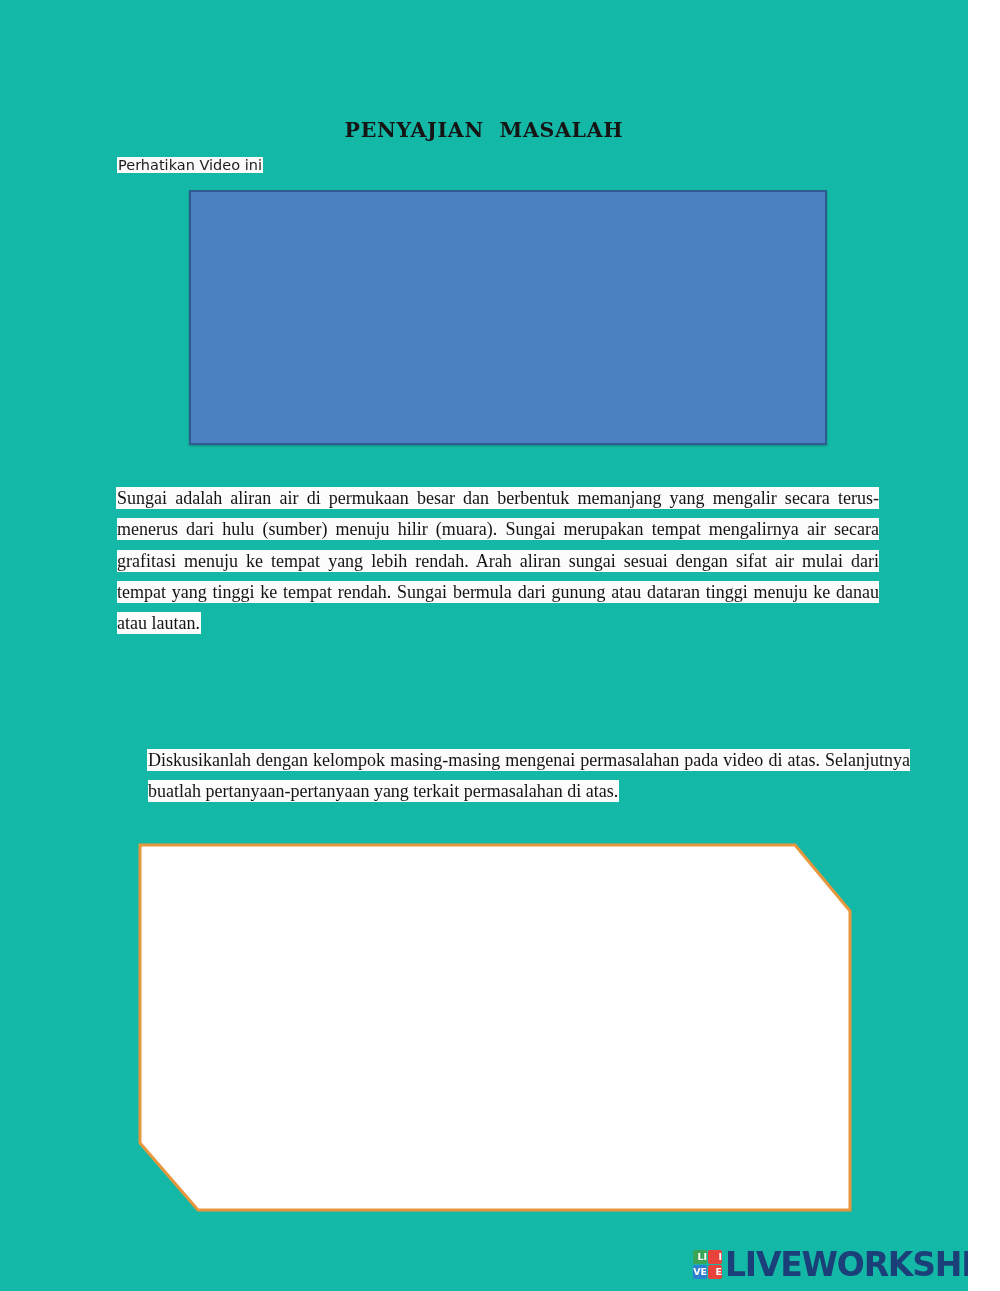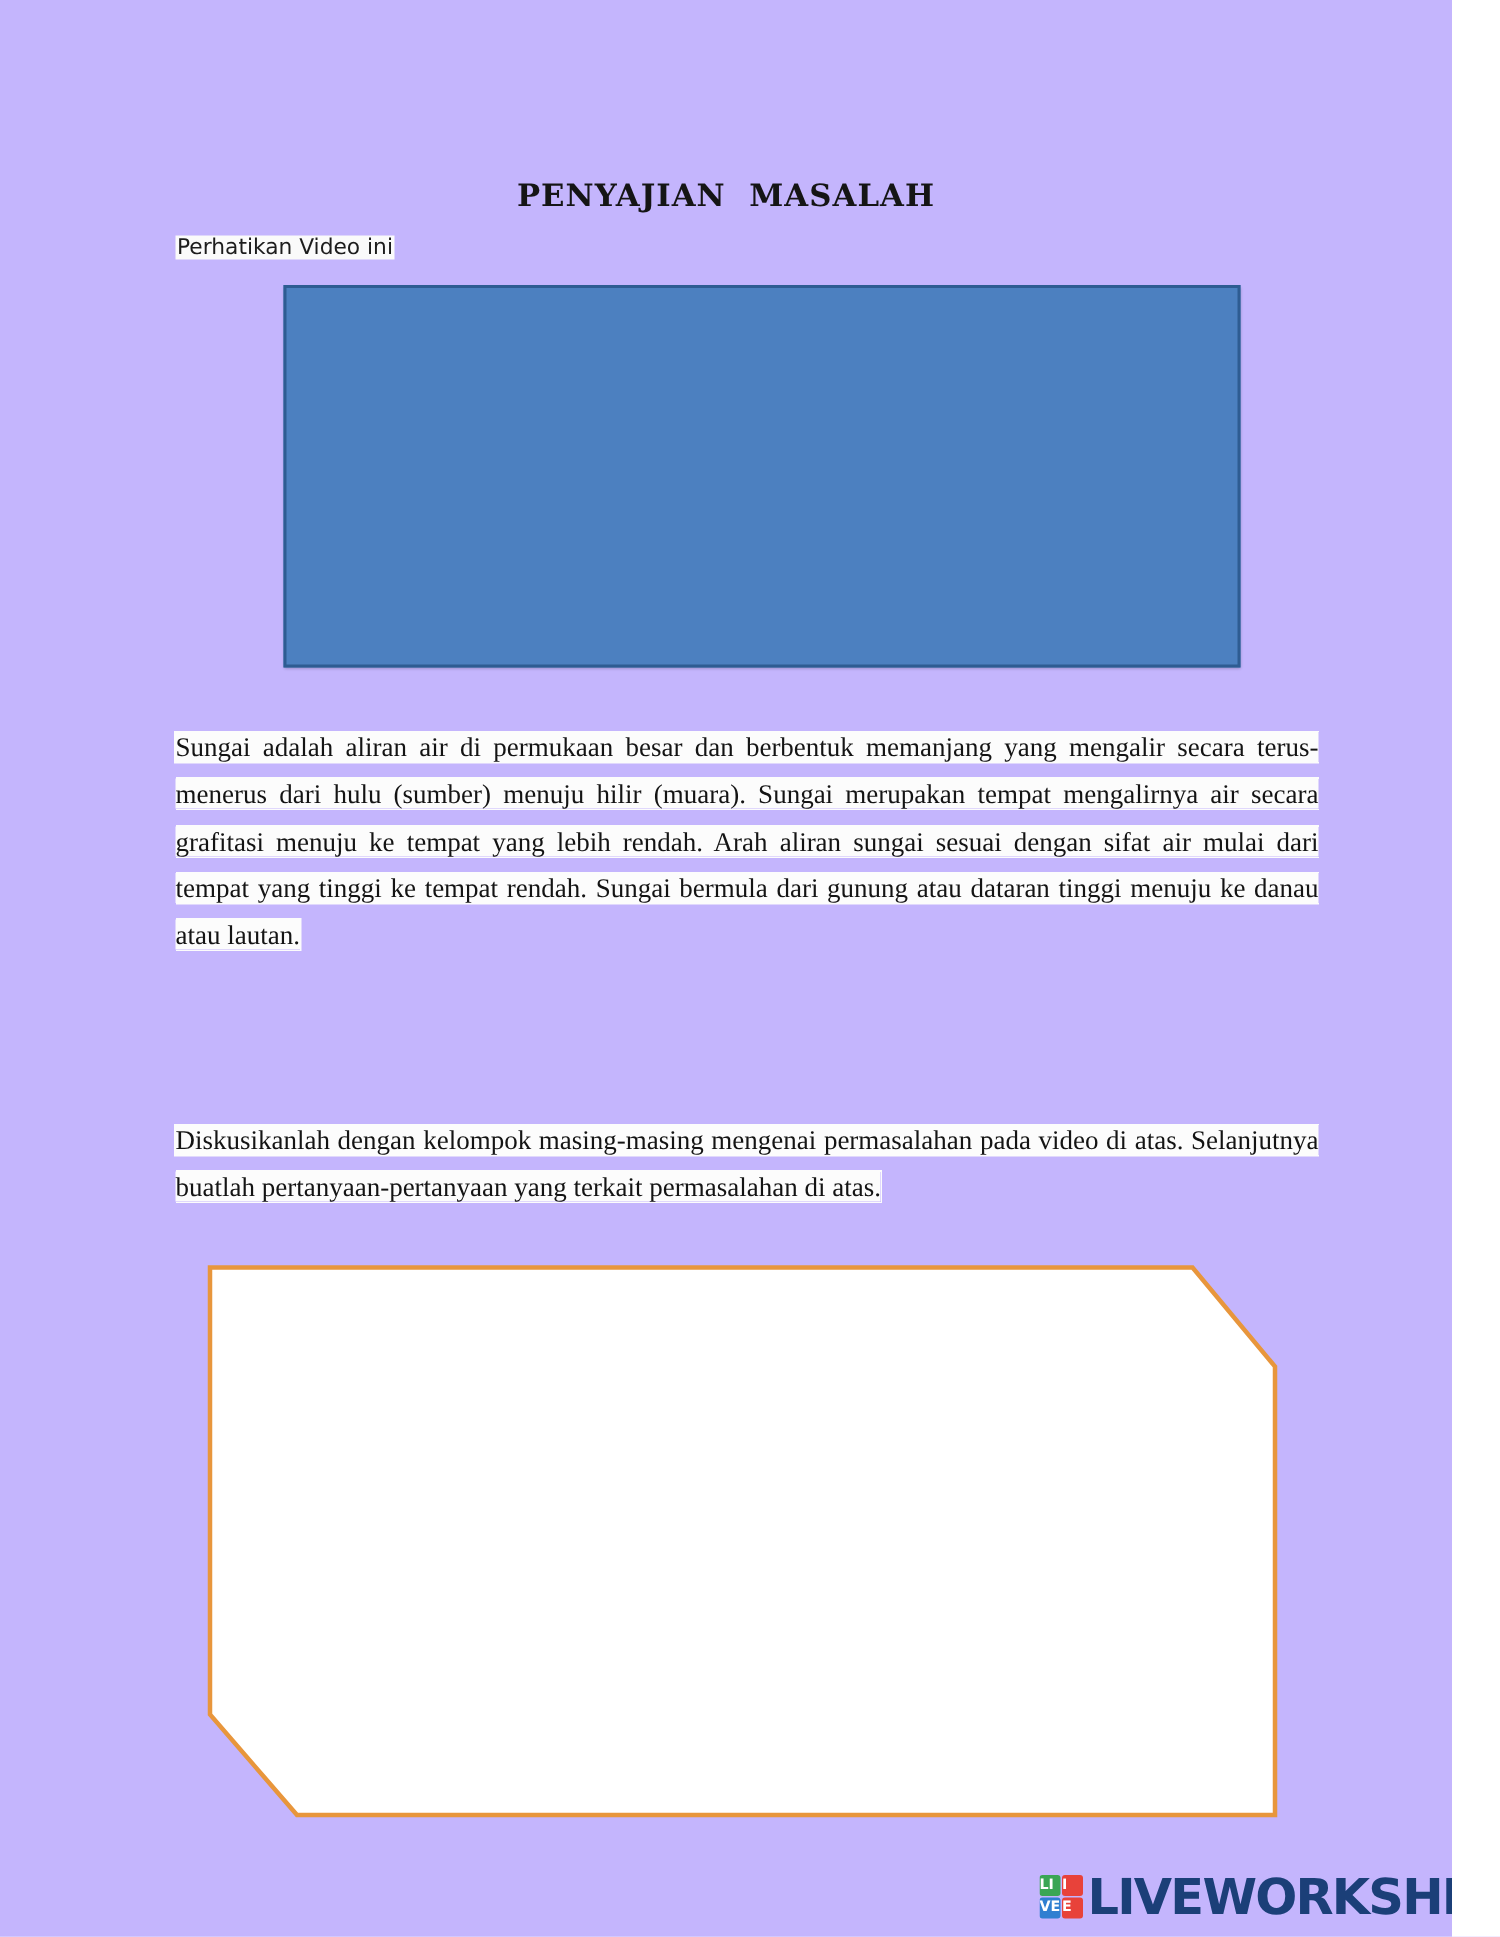--- a/index.html
+++ b/index.html
@@ -15,21 +15,21 @@
     position: relative;
   }
 
   
   #worksheet-page {
     position: absolute;
     left: 0;
     top: 0;
     width: 968px;
     height: 1291px;
-    background: #c4b5fd;
+    background: #14b8a6;
   }
 
   
   #right-gutter {
     position: absolute;
     left: 968px;
     top: 0;
     width: 32px;
     height: 1291px;
     background: #ffffff;
@@ -88,21 +88,21 @@
     color: #141414;
     text-align: justify;
     text-justify: inter-word;
     hyphens: none;
   }
   .body-paragraph > span.hl {
     background: #fcfcfc;
     box-shadow: 0 0 0 1px #fcfcfc;
   }
   #paragraph-sungai { top: 483px; }
-  #paragraph-diskusi { top: 745px; }
+  #paragraph-diskusi { top: 745px; margin-left: 31px; }
 
   
   #answer-box {
     position: absolute;
     left: 138px;
     top: 843px;
     width: 714px;
     height: 369px;
   }
   #answer-box svg { display: block; }
@@ -143,21 +143,21 @@
   }
   .logo-block {
     width: 14px;
     height: 14px;
     border-radius: 2px;
     color: #ffffff;
     font-family: "DejaVu Sans", "Liberation Sans", sans-serif;
     font-weight: bold;
     font-size: 9.5px;
     line-height: 14px;
-    text-align: left;
+    text-align: right;
   }
   #logo-wordmark {
     font-family: "DejaVu Sans", "Liberation Sans", sans-serif;
     font-weight: bold;
     font-size: 33px;
     letter-spacing: -1.2px;
     color: #1b3f78;
     white-space: nowrap;
     margin-left: 1px;
     line-height: 1;

